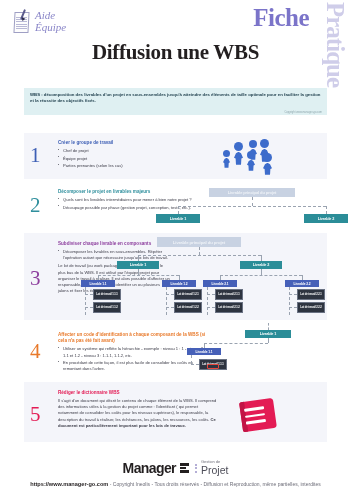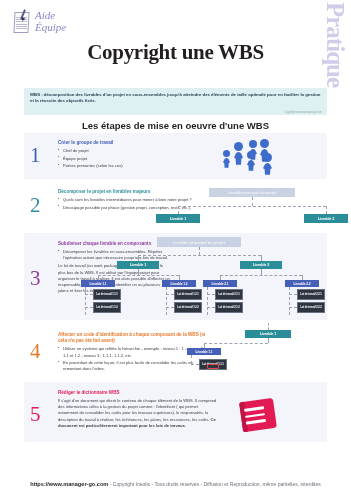--- a/index.html
+++ b/index.html
@@ -144,29 +144,29 @@
         <div class="sheet"></div>
           <div class="lines"></div>
         <div class="pen"></div>
           <div class="pen-tip"></div>
       </div>
       <div class="aide">
         <div class="l1">Aide</div>
         <div class="l2">Équipe</div>
       </div>
     </div>
+    <div class="fiche-word">Fiche</div>
     <div class="pratique-word">Pratique</div>
-    <div class="maintitle">Copyright une WBS</div>
+    <div class="maintitle">Diffusion une WBS</div>
   </div>
 
   <div class="def-band">
     <div class="def-text">WBS : décomposition des livrables d'un projet en sous-ensembles jusqu'à atteindre des éléments de taille optimale pour en faciliter la gestion et la réussite des objectifs fixés.</div>
     <div class="def-credit">Copyright www.manager-go.com</div>
   </div>
-  <div class="sub-title">Les étapes de mise en oeuvre d'une WBS</div>
 
   <div class="step" style="top:133px;height:46px;">
     <div class="num c1" style="top:12px;">1</div>
     <div class="s-body" style="top:7px;">
       <div class="s-title c1">Créer le groupe de travail</div>
       <ul class="s-list">
         <li>Chef de projet</li>
         <li>Équipe projet</li>
         <li>Parties prenantes (selon les cas)</li>
       </ul>
@@ -316,18 +316,35 @@
     <div class="book">
       <div class="cover"></div>
       <div class="spine"></div>
       <div class="stripe" style="top:7px;"></div>
       <div class="stripe" style="top:13.5px;"></div>
       <div class="stripe" style="top:20px;"></div>
     </div>
   </div>
 
   <div class="footer">
+    <div class="mg-logo">
+      <span class="mg-word">Manager</span>
+      <span class="mg-bars">
+          <i></i>
+          <i class="s"></i>
+          <i></i>
+        </span>
+      <span class="mg-dots">
+          <i></i>
+          <i></i>
+          <i></i>
+        </span>
+      <span class="mg-sub">
+        <span class="a" style="display:block;">Gestion de</span>
+        <span class="b" style="display:block;">Projet</span>
+      </span>
+    </div>
     <div class="foot-line">
       <span class="url">https://www.manager-go.com</span><span> - Copyright Ineolis - Tous droits réservés - Diffusion et Reproduction, même partielles, interdites</span>
     </div>
   </div>
 
 </div>
 
 </body></html>

